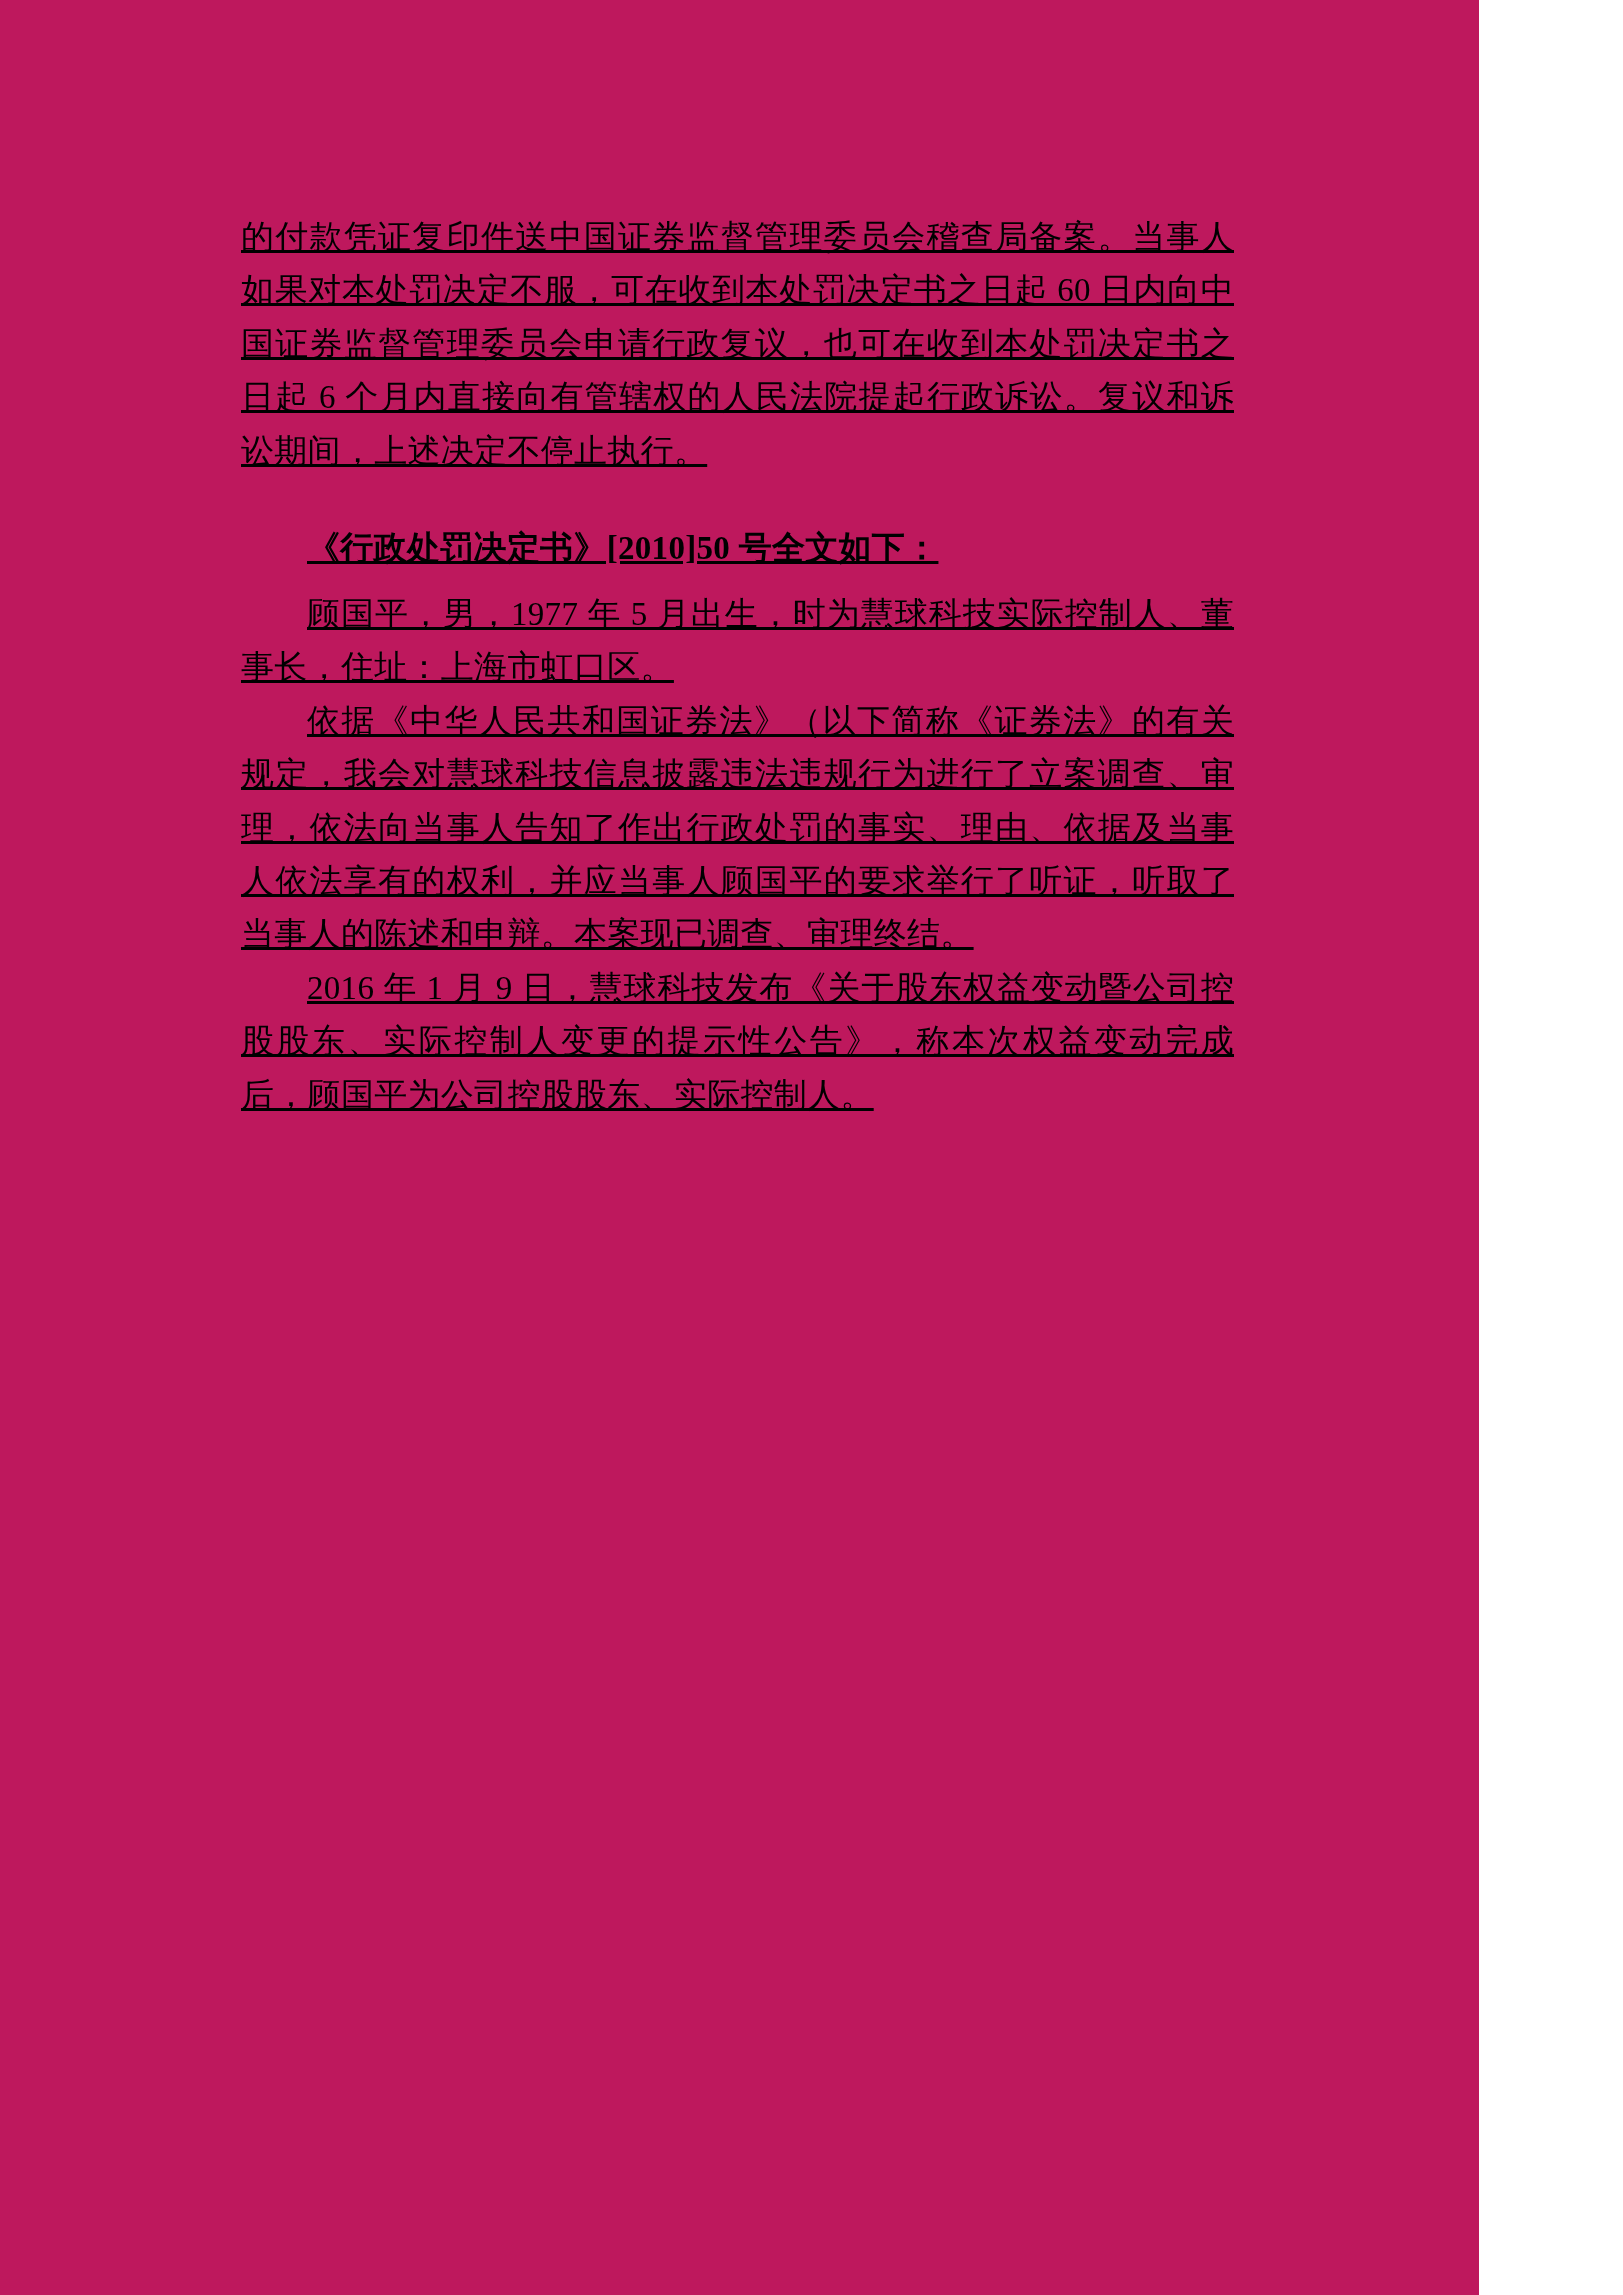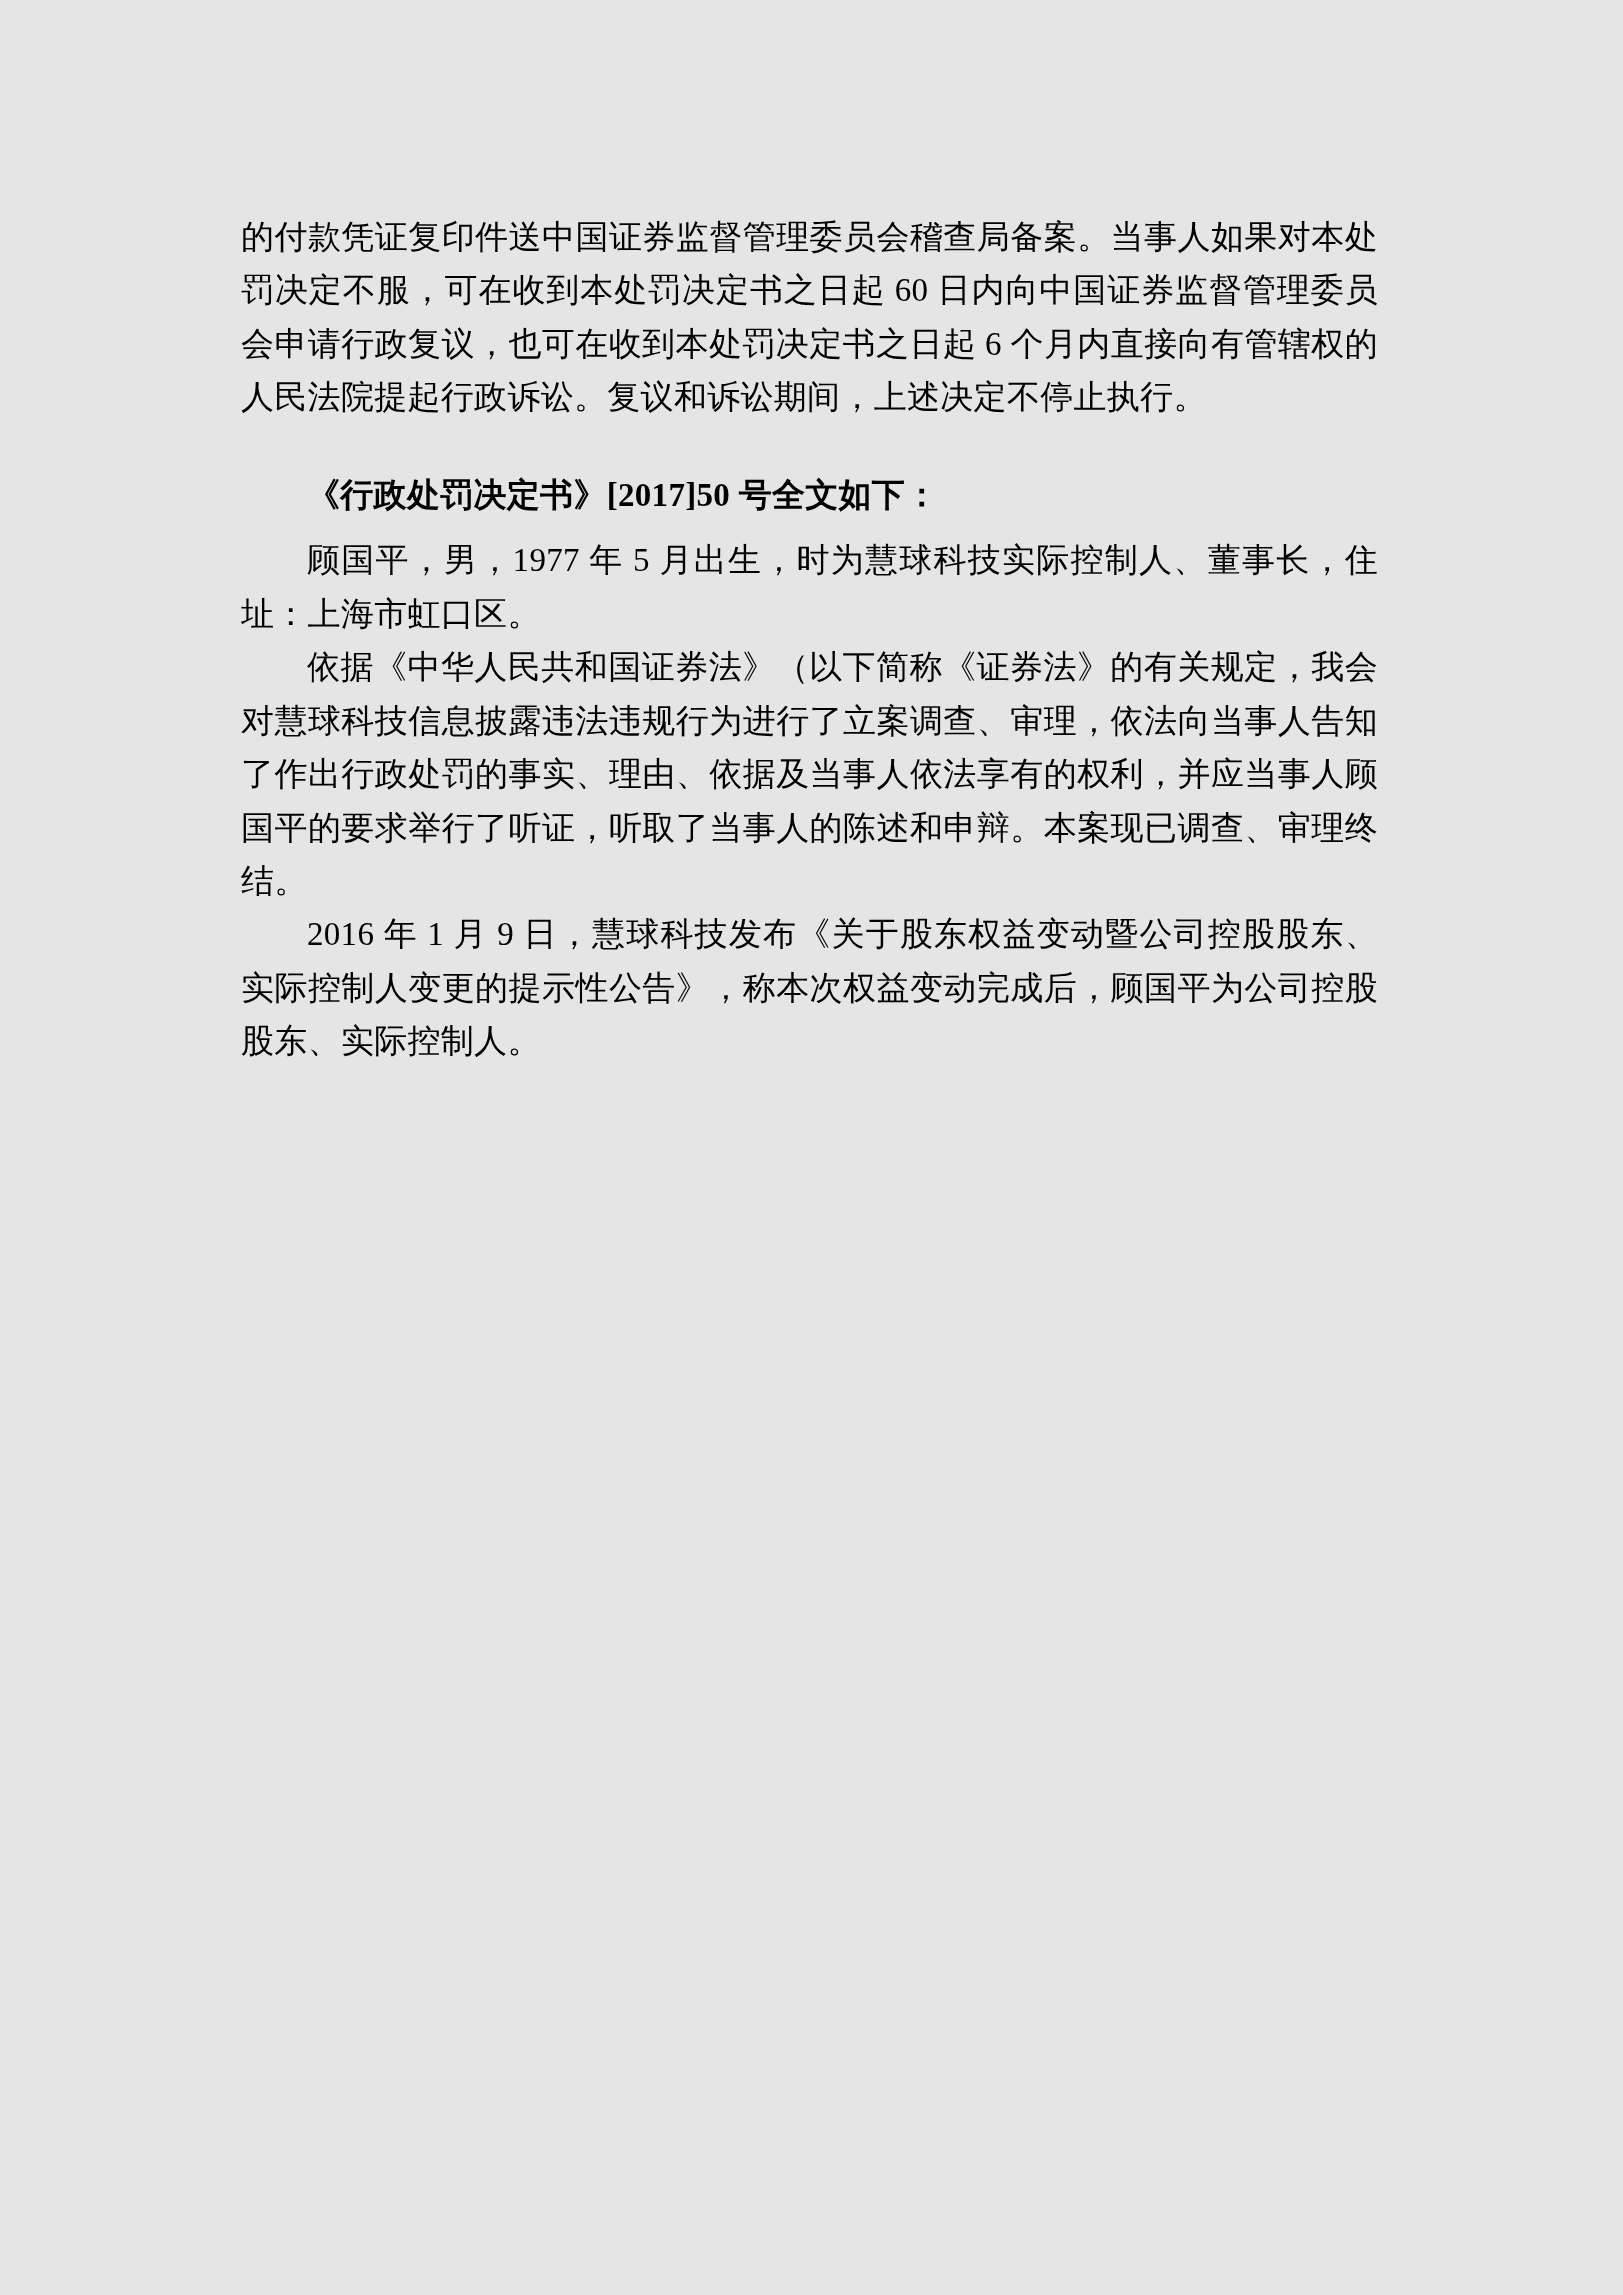--- a/index.html
+++ b/index.html
@@ -9,25 +9,26 @@
   }
   body {
     width: 1623px;
     height: 2295px;
     font-family: "Liberation Serif", "DejaVu Serif", serif;
     color: #000000;
     -webkit-font-smoothing: antialiased;
   }
   .page {
     position: relative;
-    width: 1623px;
+    width: 1479px;
     height: 2295px;
-    background: #e5e5e5;
+    background: #be185d;
     box-sizing: border-box;
     padding: 211px 245px 0 241px;
+    text-decoration: underline;
   }
   .doc-body {
     font-size: 33px;
     line-height: 1.62;
     text-align: justify;
     text-justify: inter-ideograph;
     letter-spacing: 0.3px;
   }
   p.para {
     margin: 0 0 0 0;
@@ -45,21 +46,21 @@
   }
 </style>
 </head>
 <body>
 
 <div class="page">
   <div class="doc-body">
 
     <p class="para">的付款凭证复印件送中国证券监督管理委员会稽查局备案。当事人如果对本处罚决定不服，可在收到本处罚决定书之日起 60 日内向中国证券监督管理委员会申请行政复议，也可在收到本处罚决定书之日起 6 个月内直接向有管辖权的人民法院提起行政诉讼。复议和诉讼期间，上述决定不停止执行。</p>
 
-    <p class="heading">《行政处罚决定书》[2017]50 号全文如下：</p>
+    <p class="heading">《行政处罚决定书》[2010]50 号全文如下：</p>
 
 
     <p class="para indent2">顾国平，男，1977 年 5 月出生，时为慧球科技实际控制人、董事长，住址：上海市虹口区。</p>
 
     <p class="para indent2">依据《中华人民共和国证券法》（以下简称《证券法》的有关规定，我会对慧球科技信息披露违法违规行为进行了立案调查、审理，依法向当事人告知了作出行政处罚的事实、理由、依据及当事人依法享有的权利，并应当事人顾国平的要求举行了听证，听取了当事人的陈述和申辩。本案现已调查、审理终结。</p>
 
 
     <p class="para indent2">2016 年 1 月 9 日，慧球科技发布《关于股东权益变动暨公司控股股东、实际控制人变更的提示性公告》，称本次权益变动完成后，顾国平为公司控股股东、实际控制人。</p>
 
 

